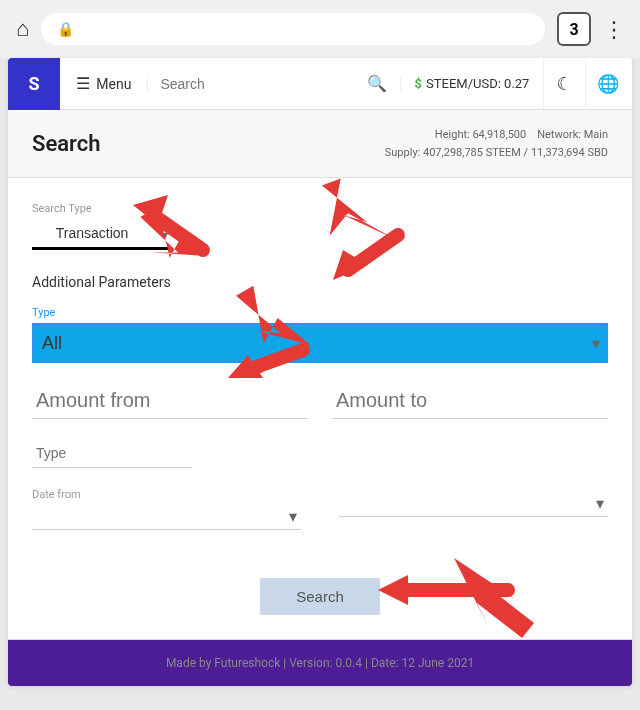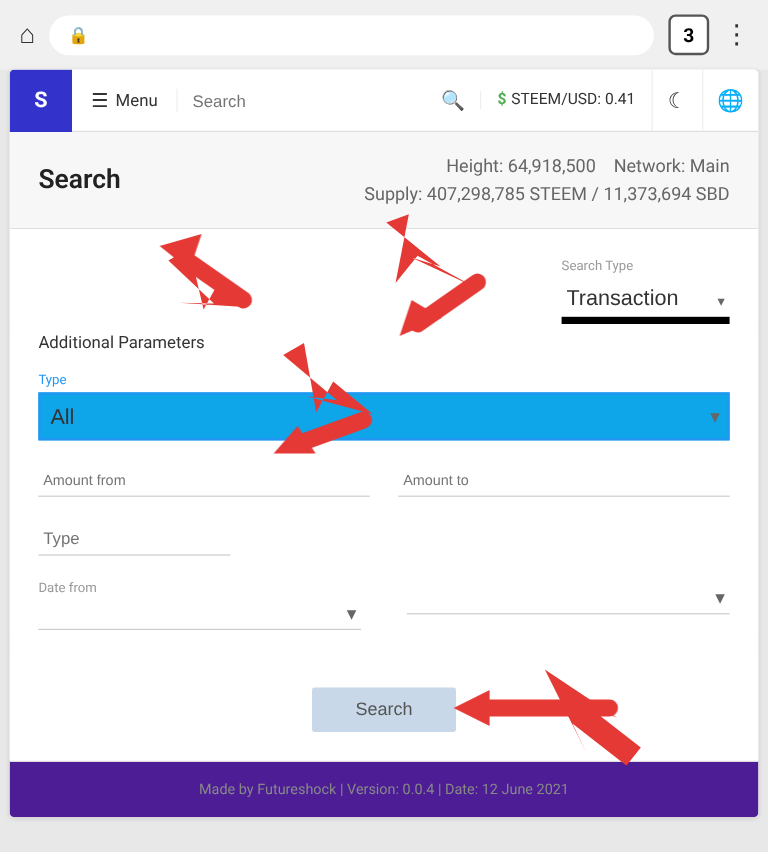--- a/index.html
+++ b/index.html
@@ -132,59 +132,59 @@
       align-items: center;
       justify-content: space-between;
       border-bottom: 1px solid #e0e0e0;
     }
     .page-title {
       font-size: 22px;
       font-weight: 600;
       color: #222;
     }
     .header-stats {
-      font-size: 15px;
+      font-size: 11px;
       color: #666;
       text-align: right;
       line-height: 1.6;
     }
 
     
     .form-area {
       padding: 24px 24px 0;
       background: white;
     }
 
     .search-type-row {
       display: flex;
       align-items: flex-end;
       gap: 16px;
-      margin-bottom: 8px;
-      flex-direction: column;
+      margin-bottom: 24px;
     }
     .field-group {
       display: flex;
       flex-direction: column;
       gap: 4px;
     }
     .field-label {
       font-size: 11px;
       color: #999;
     }
     .search-type-select {
       border: none;
-      border-bottom: 6px solid #000000;
+      border-bottom: 3px solid #000000;
       padding: 6px 24px 6px 4px;
-      font-size: 18px;
+      font-size: 14px;
       color: #333;
       background: transparent;
       outline: none;
       cursor: pointer;
       min-width: 140px;
       appearance: none;
+      text-align: center;
       -webkit-appearance: none;
     }
     .select-wrapper {
       position: relative;
       display: inline-block;
     }
     .select-wrapper::after {
       content: '▾';
       position: absolute;
       right: 4px;
@@ -255,21 +255,21 @@
       margin-bottom: 20px;
     }
     .amount-field {
       flex: 1;
     }
     .amount-input {
       width: 100%;
       border: none;
       border-bottom: 1px solid #ccc;
       padding: 6px 4px;
-      font-size: 12px;
+      font-size: 20px;
       color: #999;
       background: transparent;
       outline: none;
     }
 
     .type-field {
       margin-bottom: 20px;
     }
     .type-input {
       width: 160px;
@@ -392,21 +392,21 @@
     <div class="menu-btn">
       <span class="menu-icon">☰</span>
       <span>Menu</span>
     </div>
     <div class="nav-search">
       <input type="text" placeholder="Search" style="">
       <span class="nav-search-icon">🔍</span>
     </div>
     <div class="price-badge">
       <span class="dollar-icon">$</span>
-      <span>STEEM/USD: 0.41</span>
+      <span>STEEM/USD: 0.27</span>
     </div>
     <div class="night-btn">
       <span>☾</span>
     </div>
     <div class="globe-btn">
       <span>🌐</span>
     </div>
   </div>
 
   <div class="page-header">

